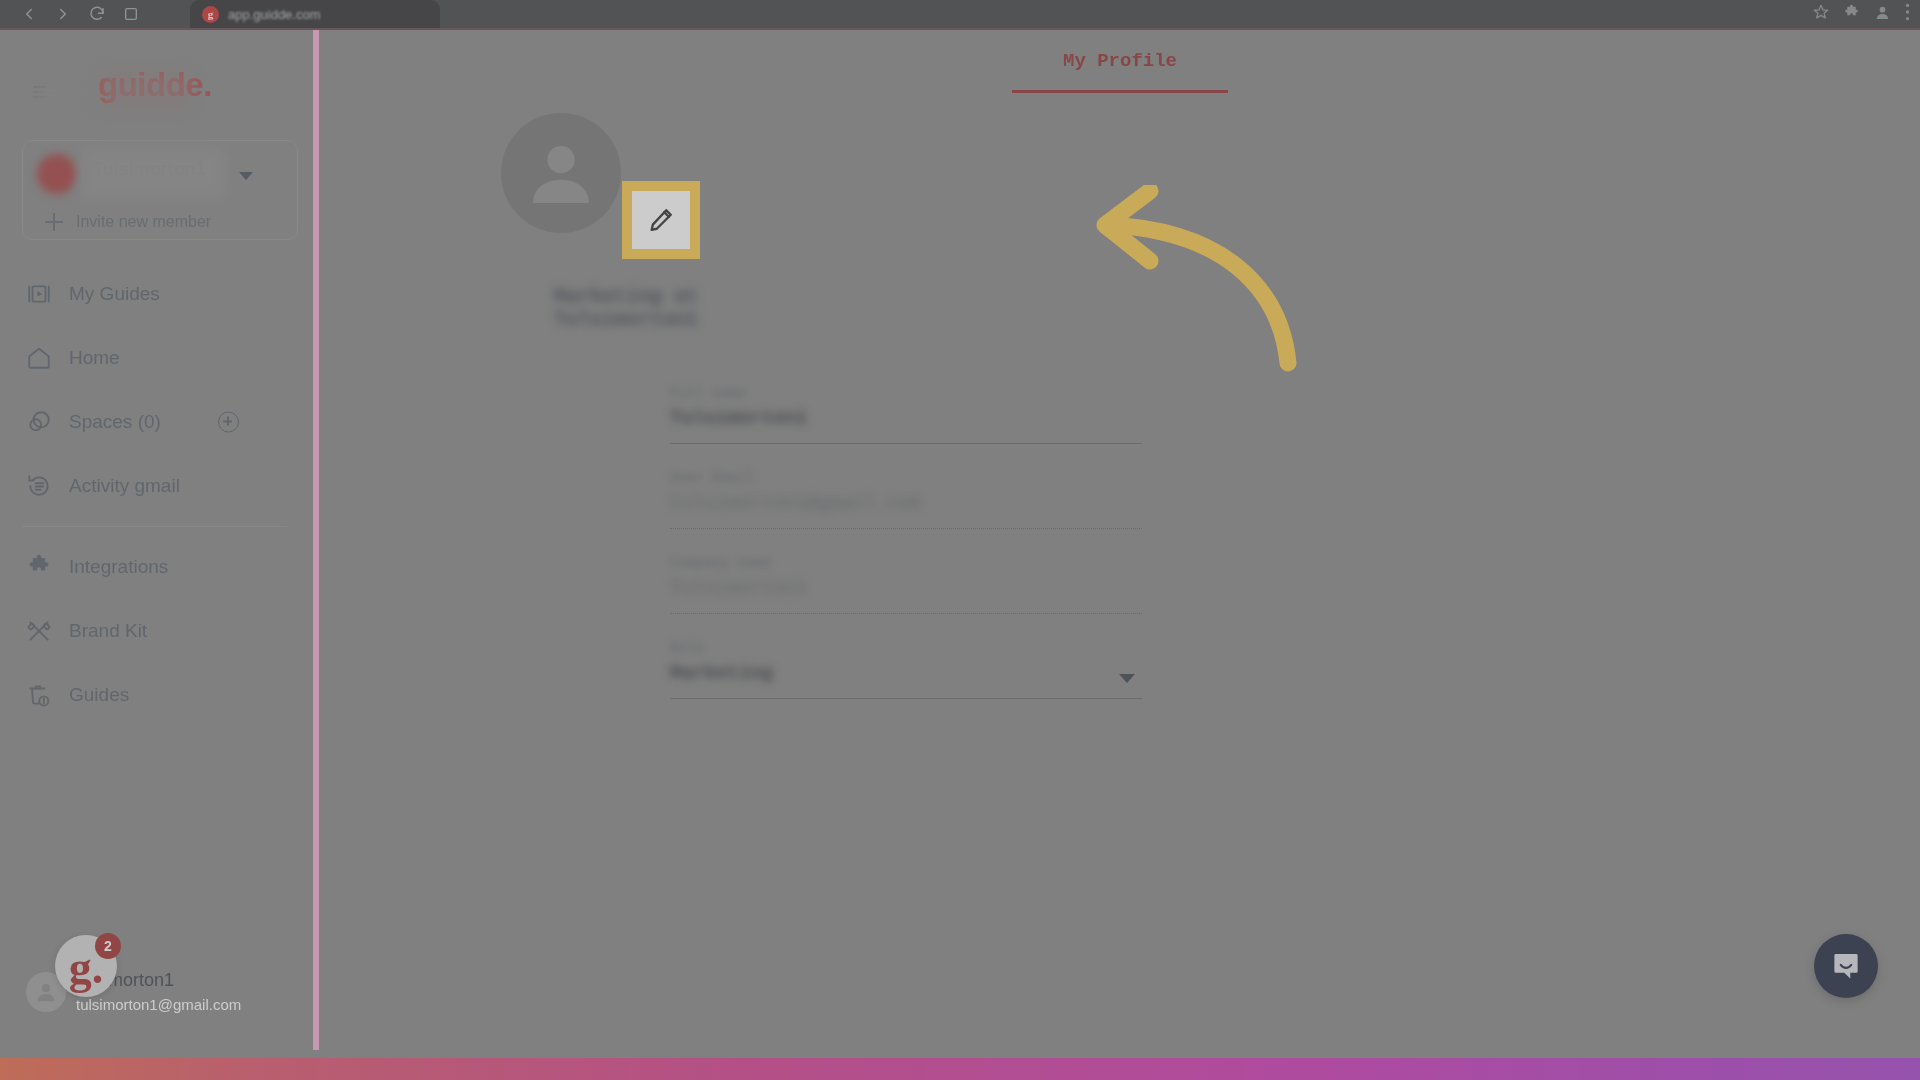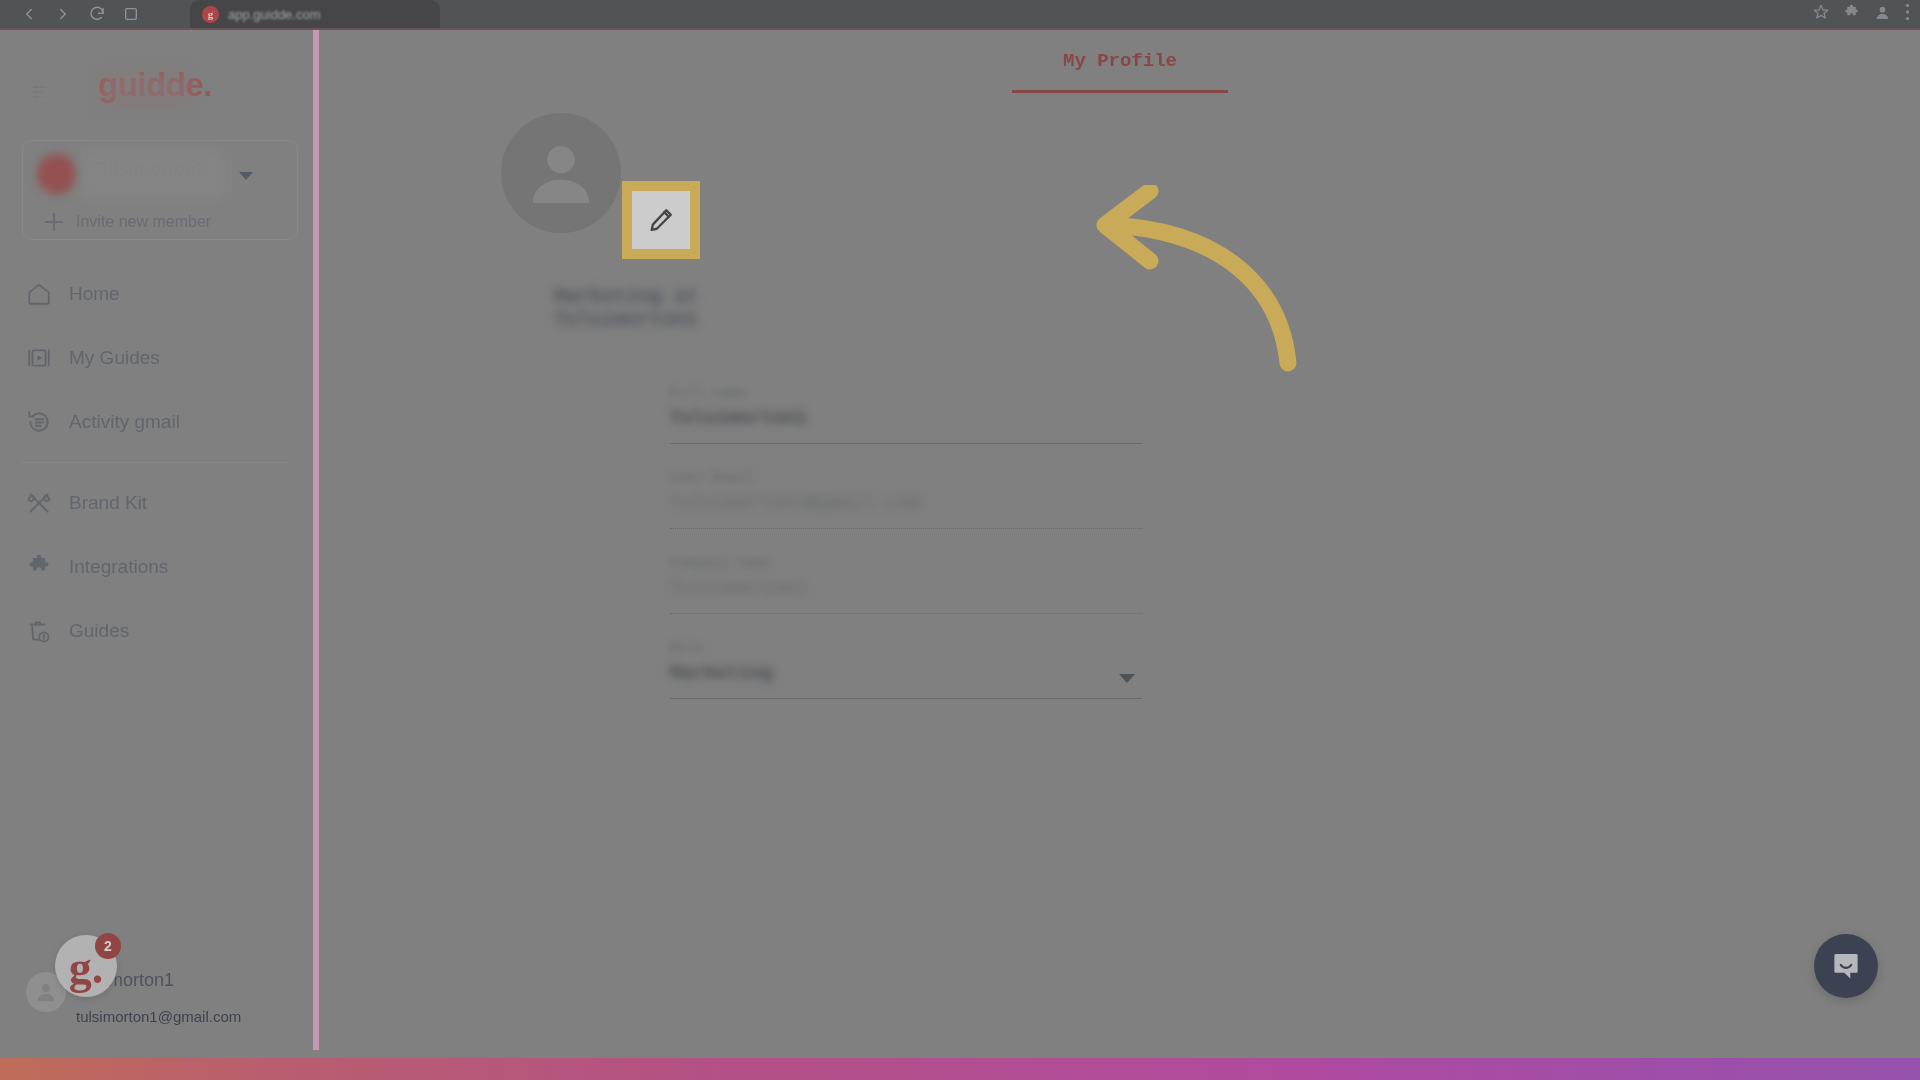--- a/index.html
+++ b/index.html
@@ -151,21 +151,21 @@
     border-radius: 50%; background: #9a9a9a;
     display: flex; align-items: center; justify-content: center;
   }
   .acct-avatar svg { width: 26px; height: 26px; color: #828282; }
   .acct-name {
     position: absolute; left: 76px; top: 20px;
     font-size: 18px; color: #2e3440; font-weight: 400;
   }
   .acct-email {
     position: absolute; left: 76px; top: 46px;
-    font-size: 15px; color: #0f172a; margin-top: 12px;
+    font-size: 15px; color: #ffffff;
   }
   .gbadge {
     position: absolute; left: 55px; top: -15px; width: 62px; height: 62px;
     border-radius: 50%; background: #d4d4d4;
     display: flex; align-items: center; justify-content: center;
     box-shadow: 0 2px 6px rgba(0,0,0,.18);
   }
   .gbadge .glyph {
     font-family: "Liberation Serif", serif; font-size: 46px;
     font-weight: 700; color: #9e1f1f; line-height: .8; margin-top: 4px;
@@ -352,74 +352,84 @@
         <span class="plus-ic"></span>
         <span>Invite new member</span>
       </div>
     </div>
 
     <div class="nav">
 
       <div class="nav-item">
         <span class="nav-ic">
           <svg viewBox="0 0 24 24" fill="none" stroke="currentColor" stroke-width="1.7" stroke-linecap="round" stroke-linejoin="round">
-              <path d="M3 10.5 12 3.5l9 7V20a1 1 0 0 1-1 1H4a1 1 0 0 1-1-1z"></path>
-            </svg>
-        </span>
-        <span class="lbl">Home</span>
-      </div>
-
-      <div class="nav-item">
-        <span class="nav-ic">
-          <svg viewBox="0 0 24 24" fill="none" stroke="currentColor" stroke-width="1.7" stroke-linecap="round" stroke-linejoin="round">
               <rect x="6" y="5" width="12" height="14" rx="1"></rect>
               <polygon points="10.5 9.5 15 12 10.5 14.5" fill="currentColor" stroke="none"></polygon>
               <line x1="3" y1="5" x2="3" y2="19"></line>
               <line x1="21" y1="5" x2="21" y2="19"></line>
             </svg>
         </span>
         <span class="lbl">My Guides</span>
       </div>
 
+      <div class="nav-item">
+        <span class="nav-ic">
+          <svg viewBox="0 0 24 24" fill="none" stroke="currentColor" stroke-width="1.7" stroke-linecap="round" stroke-linejoin="round">
+              <path d="M3 10.5 12 3.5l9 7V20a1 1 0 0 1-1 1H4a1 1 0 0 1-1-1z"></path>
+            </svg>
+        </span>
+        <span class="lbl">Home</span>
+      </div>
+
+      <div class="nav-item">
+        <span class="nav-ic">
+          <svg viewBox="0 0 24 24" fill="none" stroke="currentColor" stroke-width="1.7">
+              <circle cx="14" cy="10" r="7"></circle>
+              <circle cx="9" cy="14.5" r="5"></circle>
+            </svg>
+        </span>
+        <span class="lbl">Spaces (0)</span>
+        <span class="nav-plus"></span>
+      </div>
 
 
       <div class="nav-item">
         <span class="nav-ic">
           <svg viewBox="0 0 24 24" fill="none" stroke="currentColor" stroke-width="1.7" stroke-linecap="round">
               <path d="M4 12a8 8 0 1 0 2.3-5.6"></path>
               <polyline points="3 3 3.2 7 7.2 6.8"></polyline>
               <line x1="9" y1="9.5" x2="16" y2="9.5"></line>
               <line x1="9" y1="12.5" x2="16" y2="12.5"></line>
               <line x1="9" y1="15.5" x2="13.5" y2="15.5"></line>
             </svg>
         </span>
         <span class="lbl">Activity gmail</span>
       </div>
 
       <div class="nav-divider"></div>
 
       <div class="nav-item">
         <span class="nav-ic">
+          <svg viewBox="0 0 24 24" fill="currentColor">
+              <path d="M10 2.6a2 2 0 0 1 4 0v1.1h2.7a1 1 0 0 1 1 1v2.8h1.1a2 2 0 0 1 0 4h-1.1v2.8a1 1 0 0 1-1 1H14v-1.1a2 2 0 1 0-4 0v1.1H7.3a1 1 0 0 1-1-1v-2.8H5.2a2 2 0 0 1 0-4h1.1V4.7a1 1 0 0 1 1-1H10z"></path>
+            </svg>
+        </span>
+        <span class="lbl">Integrations</span>
+      </div>
+
+      <div class="nav-item">
+        <span class="nav-ic">
           <svg viewBox="0 0 24 24" fill="none" stroke="currentColor" stroke-width="1.7" stroke-linecap="round" stroke-linejoin="round">
               <path d="M4 4 20 20"></path>
               <path d="M20 4 4 20"></path>
               <rect x="2.5" y="6" width="5" height="3.6" rx=".8" transform="rotate(-45 5 7.8)"></rect>
               <rect x="16.5" y="6" width="5" height="3.6" rx=".8" transform="rotate(45 19 7.8)"></rect>
             </svg>
         </span>
         <span class="lbl">Brand Kit</span>
-      </div>
-
-      <div class="nav-item">
-        <span class="nav-ic">
-          <svg viewBox="0 0 24 24" fill="currentColor">
-              <path d="M10 2.6a2 2 0 0 1 4 0v1.1h2.7a1 1 0 0 1 1 1v2.8h1.1a2 2 0 0 1 0 4h-1.1v2.8a1 1 0 0 1-1 1H14v-1.1a2 2 0 1 0-4 0v1.1H7.3a1 1 0 0 1-1-1v-2.8H5.2a2 2 0 0 1 0-4h1.1V4.7a1 1 0 0 1 1-1H10z"></path>
-            </svg>
-        </span>
-        <span class="lbl">Integrations</span>
       </div>
 
       <div class="nav-item">
         <span class="nav-ic">
           <svg viewBox="0 0 24 24" fill="none" stroke="currentColor" stroke-width="1.7" stroke-linecap="round" stroke-linejoin="round">
               <path d="M4 6h13"></path>
               <path d="M9 6V4h4v2"></path>
               <path d="M5.5 6.5 6.6 19a1 1 0 0 0 1 .9h5"></path>
               <circle cx="16.5" cy="17.5" r="4.2"></circle>
               <line x1="16.5" y1="15.5" x2="16.5" y2="17.8"></line>

